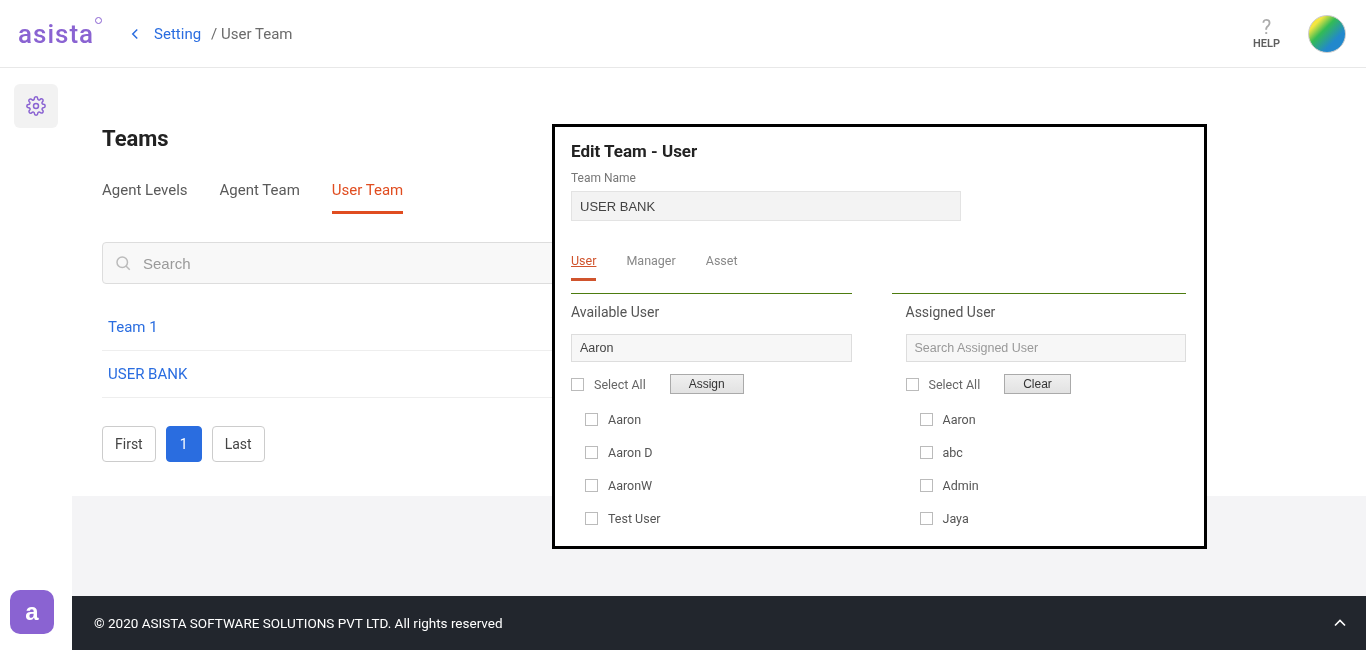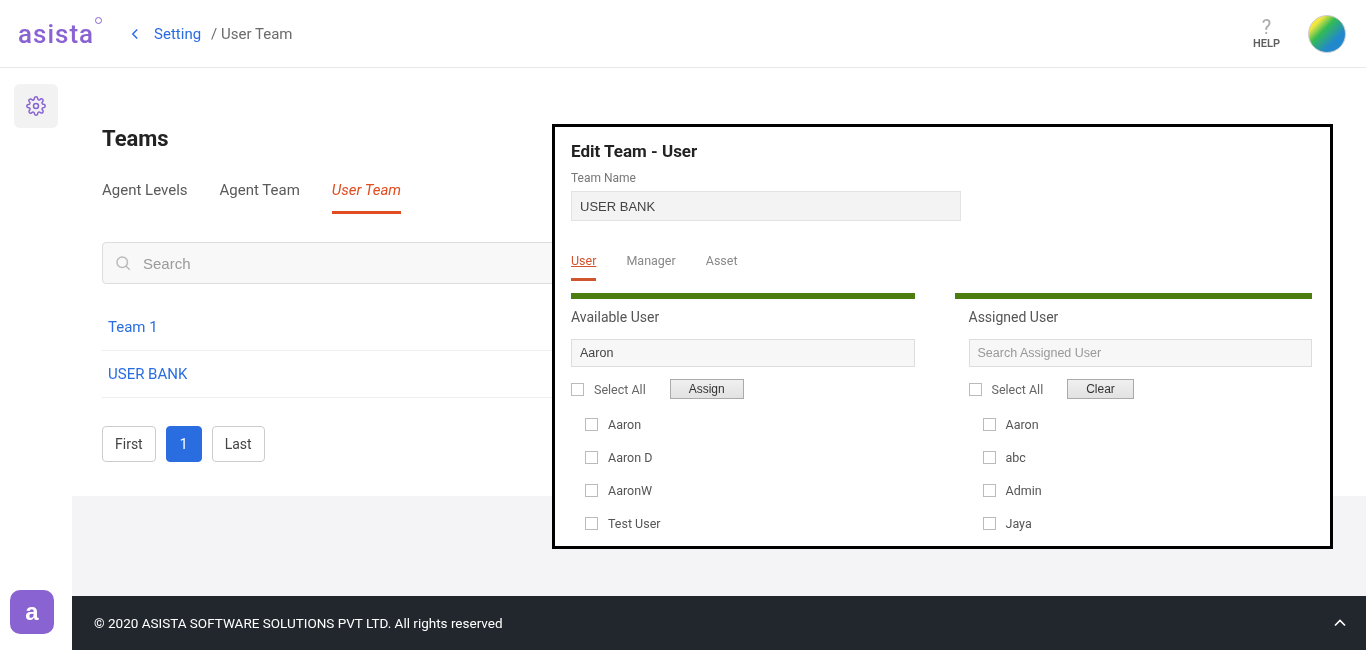--- a/index.html
+++ b/index.html
@@ -103,21 +103,20 @@
       display: flex;
       gap: 32px;
       margin-top: 24px;
       font-size: 15px;
       color: #5a5a5a;
     }
     .tab { padding: 6px 0 12px; cursor: pointer; }
     .tab.active {
       color: #e04d20;
       border-bottom: 3px solid #e04d20;
-      font-style: italic;
     }
     .search-wrap {
       margin-top: 28px;
       width: 470px;
       position: relative;
     }
     .search-wrap input {
       width: 100%;
       height: 42px;
       border: 1px solid #ddd;
@@ -159,21 +158,21 @@
       justify-content: center;
       cursor: pointer;
     }
     .pgbtn.active { background: #2a6de0; color: #fff; border-color: #2a6de0; }
 
     
     .panel {
       position: absolute;
       top: 56px;
       left: 480px;
-      width: 781px;
+      width: 655px;
       height: 425px;
       background: #fff;
       border: 3px solid #000;
       padding: 14px 18px 0 16px;
       overflow: hidden;
     }
     .panel-title {
       font-size: 17px;
       font-weight: 700;
       color: #222;
@@ -203,21 +202,21 @@
     .ptab { padding-bottom: 10px; cursor: pointer; }
     .ptab.active { color: #d0542d; border-bottom: 3px solid #d0542d; text-decoration: underline; }
 
     .cols {
       display: flex;
       margin-top: 12px;
       gap: 40px;
     }
     .col {
       flex: 1;
-      border-top: 6px solid #4d7c0f;
+      border-top: 1px solid #4d7c0f;
       padding-top: 10px;
     }
     .col-right { padding-left: 14px; }
     .col-title { font-size: 14px; color: #555; }
     .col-search {
       margin-top: 14px;
       width: 100%;
       height: 28px;
       border: 1px solid #ddd;
       background: #f7f7f7;

